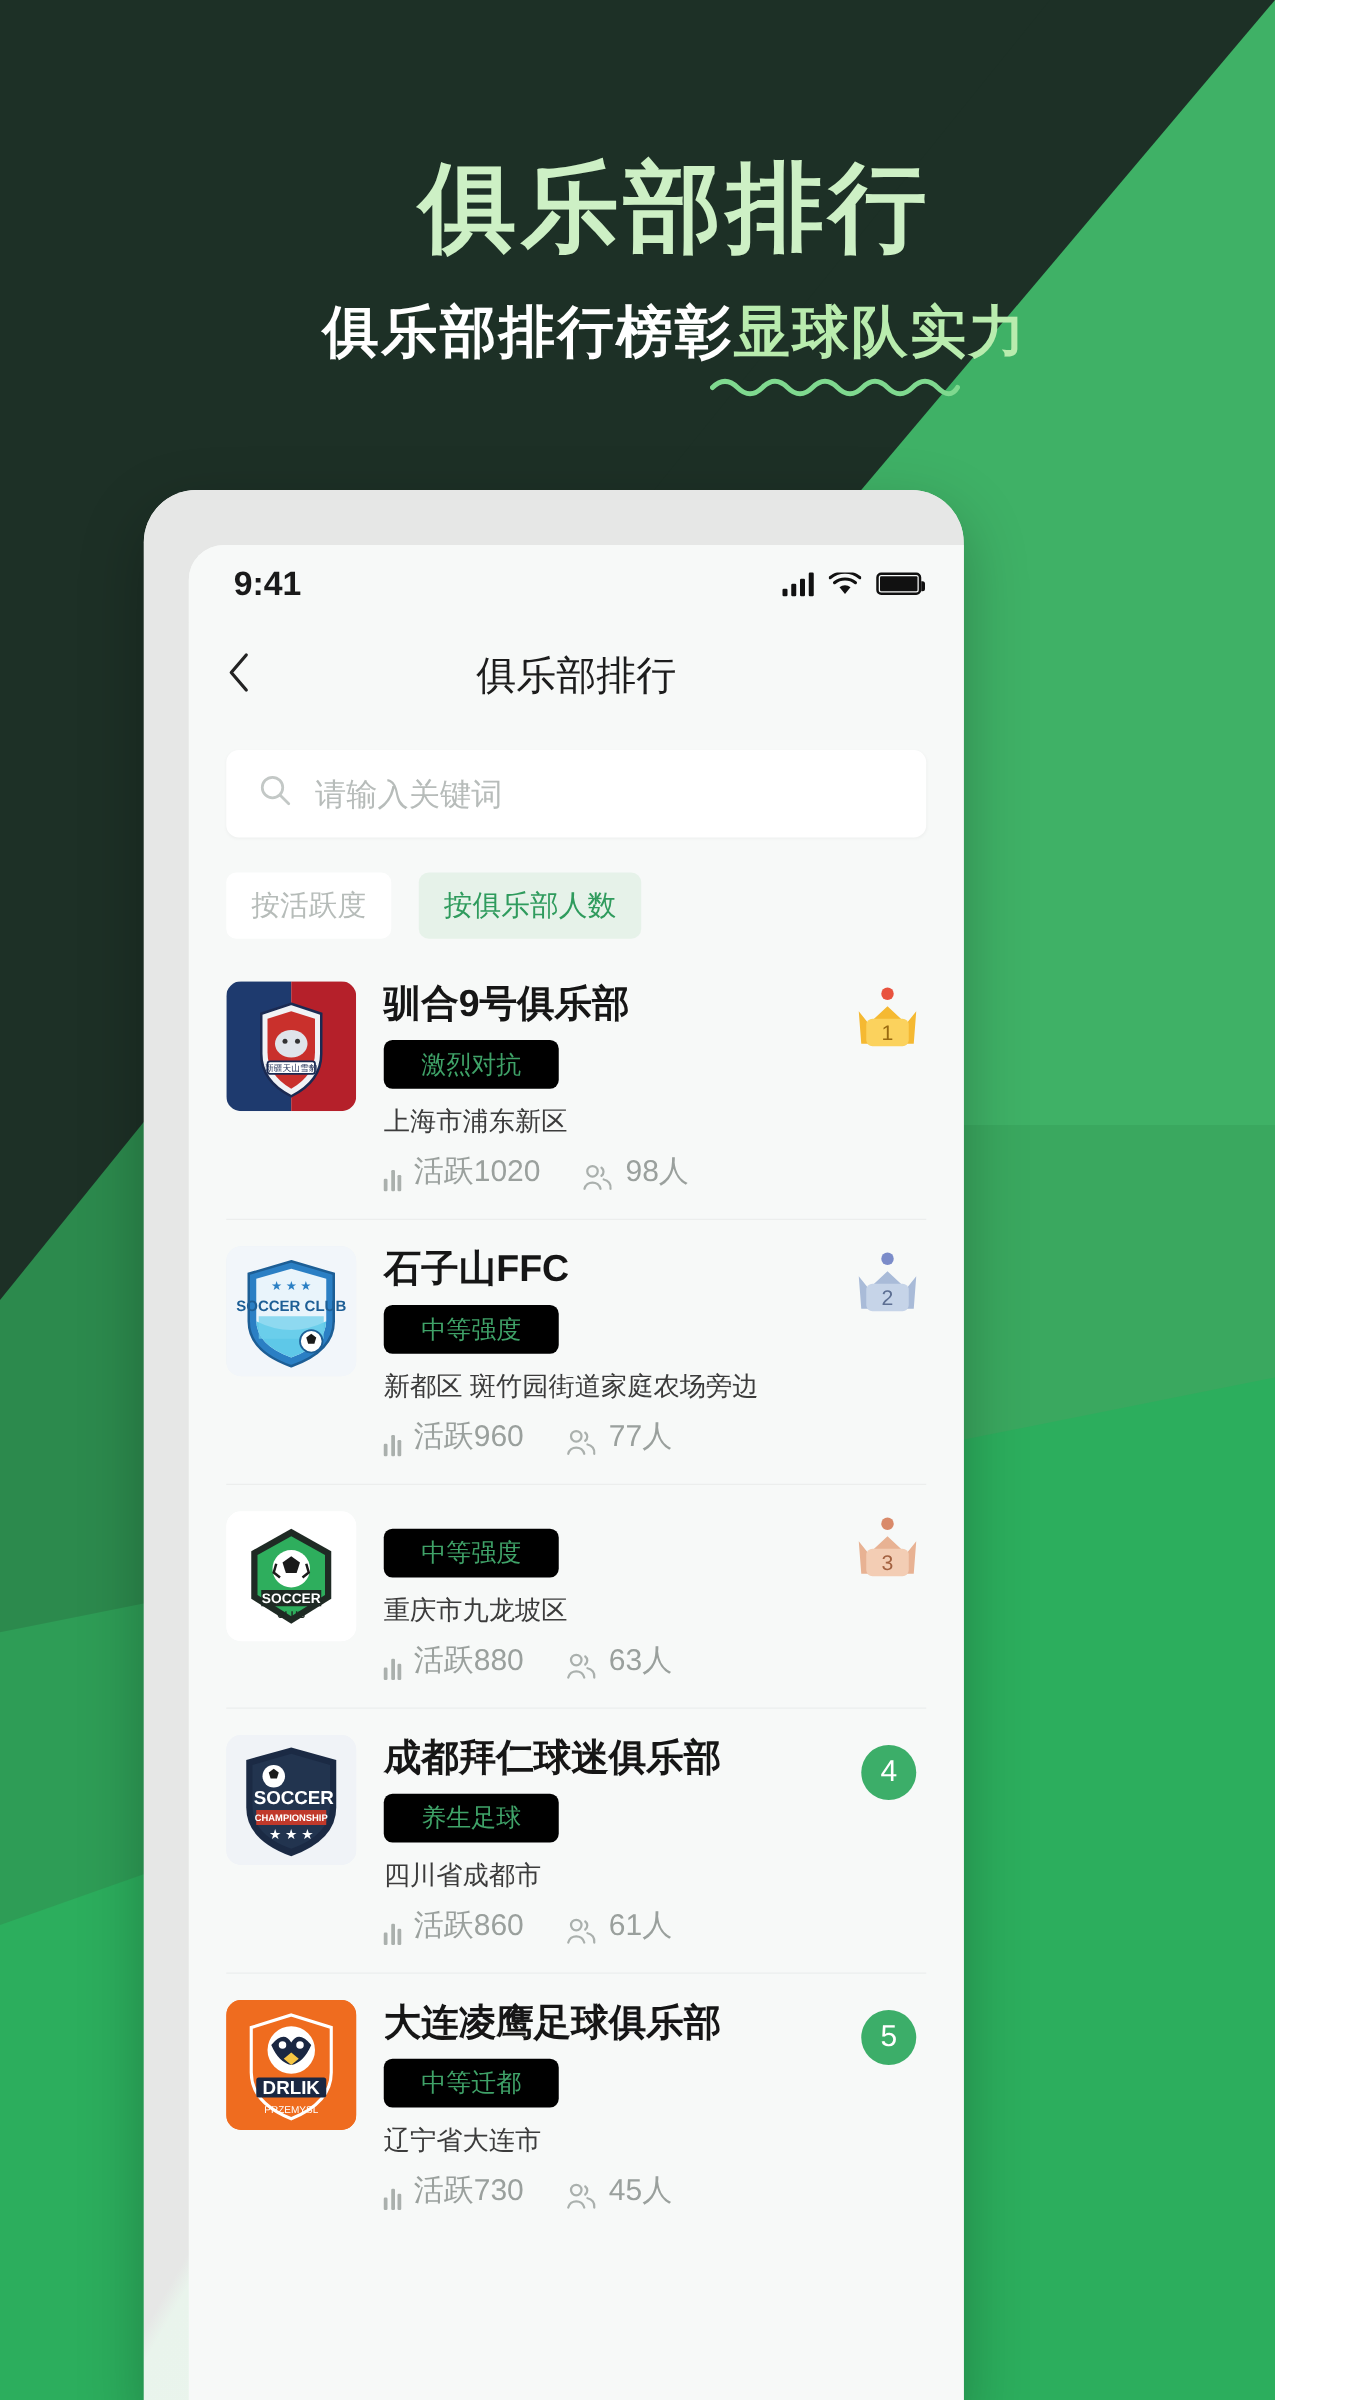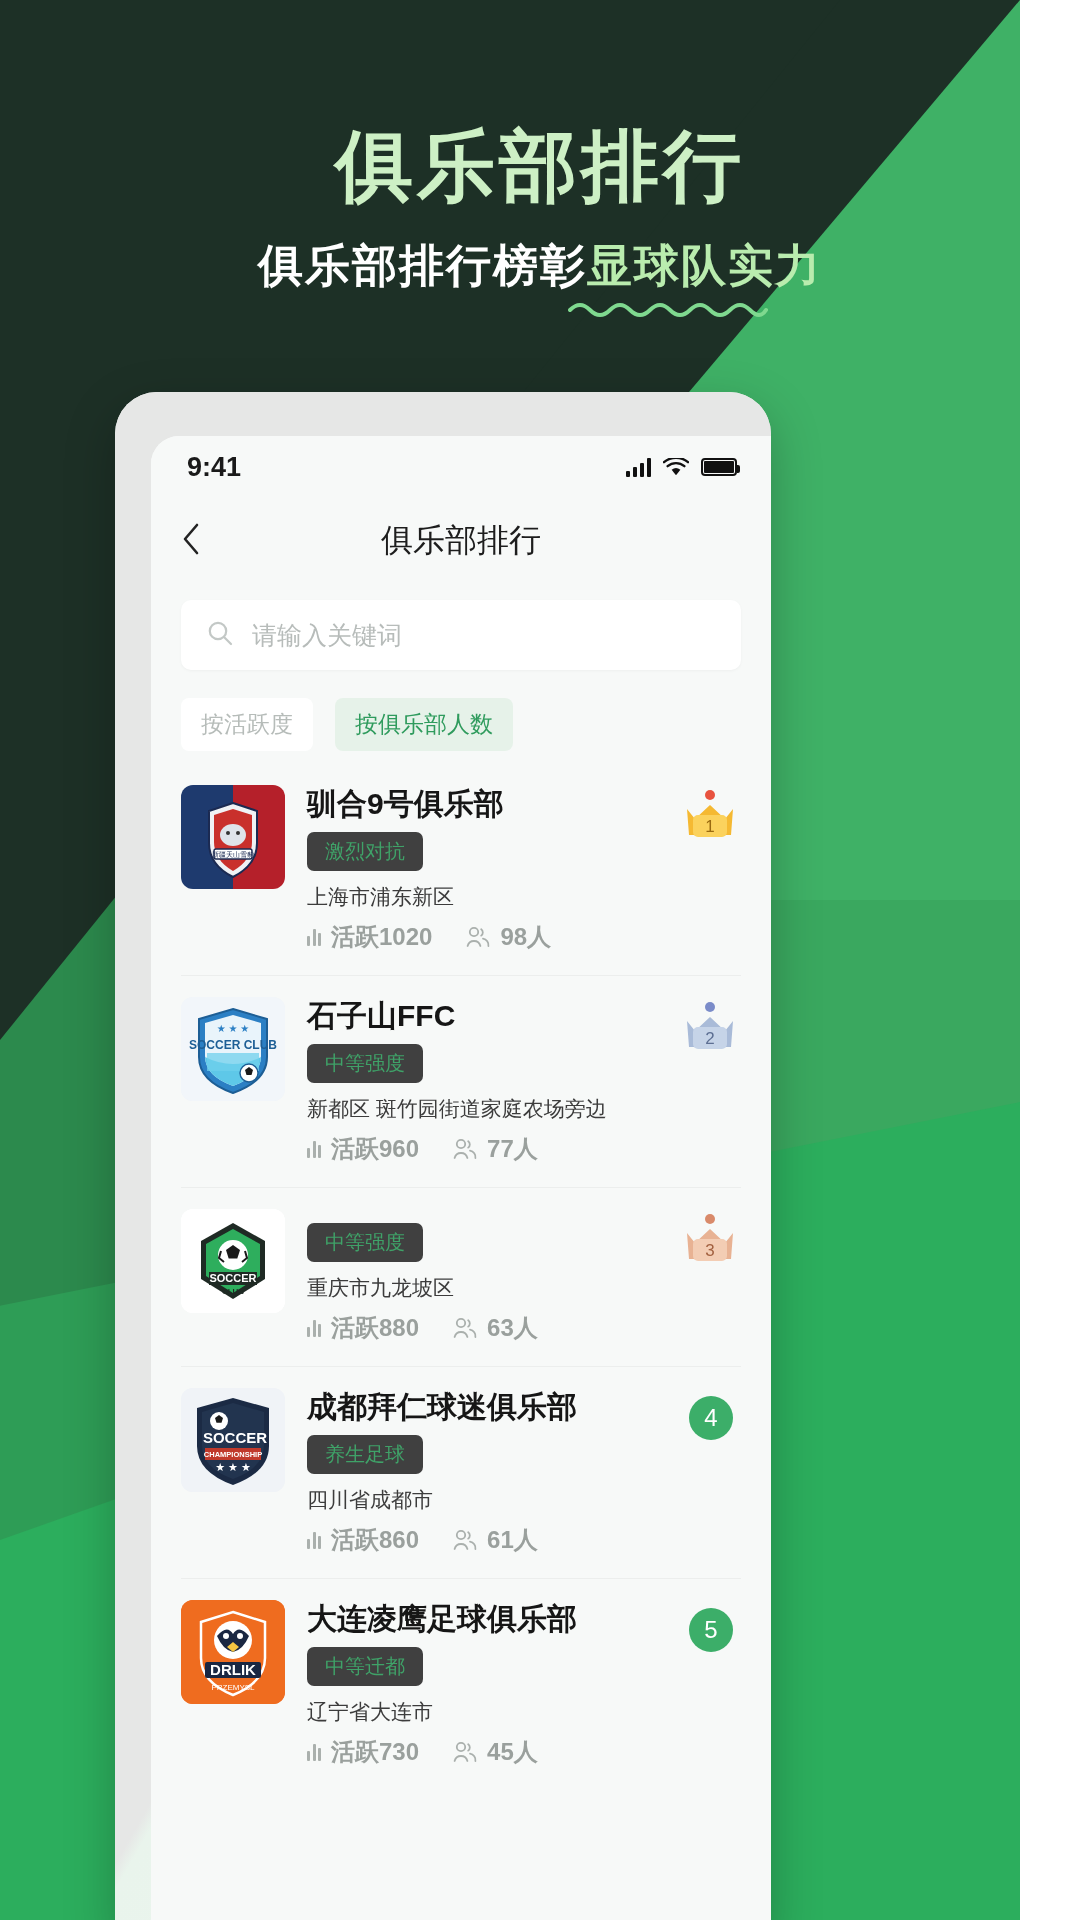--- a/index.html
+++ b/index.html
@@ -172,29 +172,29 @@
     background: #f1f3f2;
     display: flex; align-items: center; justify-content: center;
   }
   .club-main { flex: 1 1 auto; min-width: 0; padding-top: 2px; }
   .club-name {
     font-size: 30px; font-weight: bold; color: #161616;
     line-height: 1.1; white-space: nowrap;
   }
   .club-tag {
     display: inline-block; margin-top: 12px;
-    font-size: 20px; color: #3fa268; background: #404040;
-    padding: 6px 18px; border-radius: 7px;
+    font-size: 20px; color: #3fa268; background: #000000;
+    padding: 6px 30px; border-radius: 7px;
   }
   .club-loc { margin-top: 12px; font-size: 21px; color: #3c3c3c; white-space: nowrap; }
   .club-stats {
     margin-top: 10px; display: flex; align-items: center; gap: 34px;
     font-size: 24px; color: #9aa09d;
   }
-  .stat { display: flex; align-items: center; gap: 10px; font-weight: bold; }
+  .stat { display: flex; align-items: flex-end; gap: 10px; }
   .bars { display: flex; align-items: flex-end; gap: 2.5px; height: 18px; }
   .bars i { width: 3px; background: #aab0ad; display: block; border-radius: 1px; }
   .bars i:nth-child(1){height:10px}
   .bars i:nth-child(2){height:17px}
   .bars i:nth-child(3){height:13px}
 
   
   .rank { position: absolute; right: 32px; top: 26px; width: 58px; height: 54px; }
   .rank-circle {
     width: 44px; height: 44px; border-radius: 50%;

